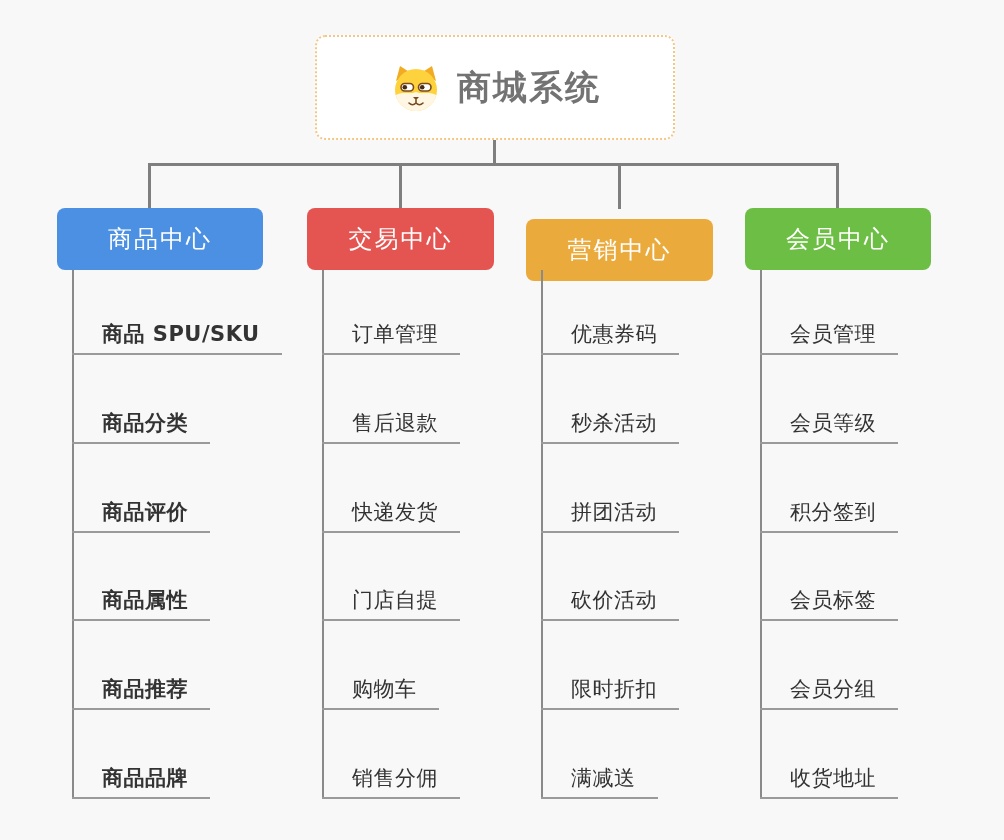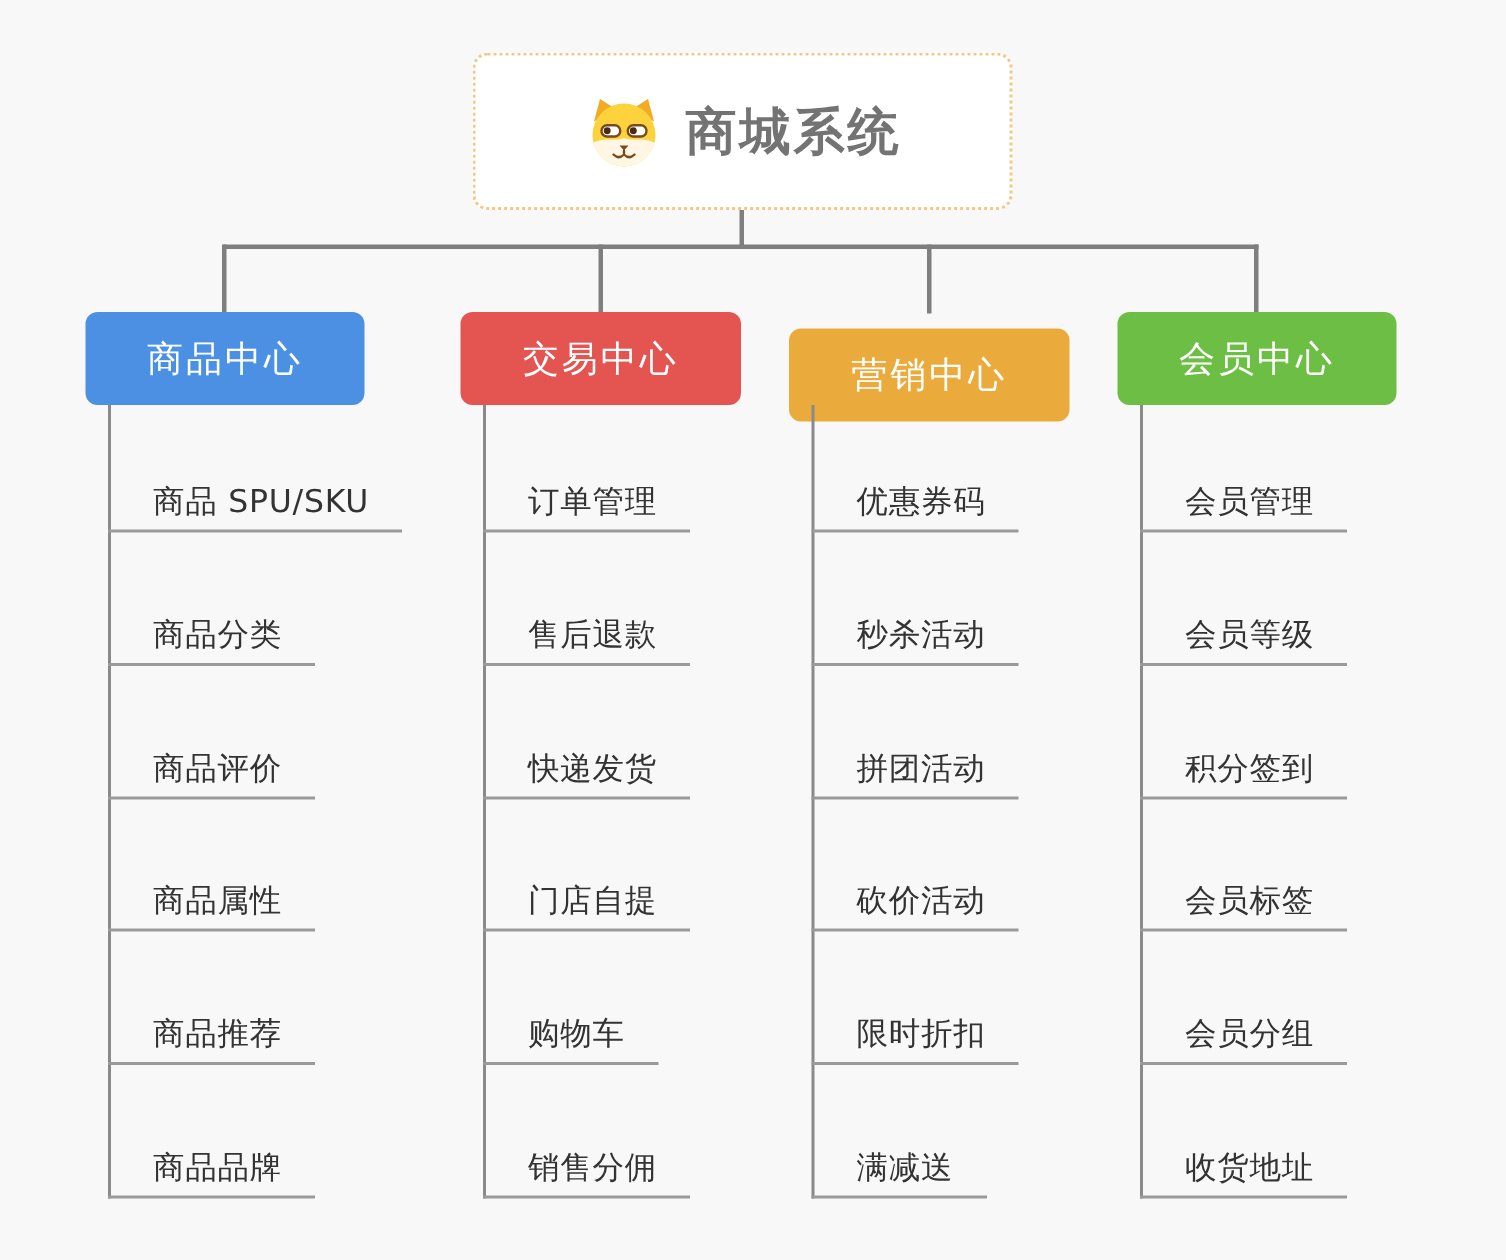--- a/index.html
+++ b/index.html
@@ -28,30 +28,30 @@
   .drop-2{left:399px;top:163px;width:3px;height:46px;}
   .drop-3{left:618px;top:163px;width:3px;height:46px;}
   .drop-4{left:836px;top:163px;width:3px;height:46px;}
   
   .branch-box{
     position:absolute;top:208px;height:62px;border-radius:8px;
     display:flex;align-items:center;justify-content:center;
     color:#ffffff;font-size:24px;letter-spacing:2px;
     box-sizing:border-box;cursor:default;
   }
-  .branch-1{left:57px;width:186px;}
+  .branch-1{left:57px;width:206px;}
   .branch-2{left:307px;width:187px;}
   .branch-3{left:526px;width:187px;margin-top:11px;}
   .branch-4{left:745px;width:186px;}
   
   .tree{
     position:absolute;top:270px;height:529px;width:230px;
     border-left:2px solid #8a8a8a;
   }
-  .tree-1{left:72px;}
+  .tree-1{left:72px;font-weight:bold;}
   .tree-2{left:322px;}
   .tree-3{left:541px;}
   .tree-4{left:760px;}
   .node{
     position:absolute;left:-2px;display:inline-block;white-space:nowrap;
     font-size:21px;color:#333333;letter-spacing:0.5px;line-height:26px;
     padding:0 22px 6px 30px;border-bottom:2px solid #9a9a9a;
     cursor:default;
   }
   .n1{top:51px;}  .n2{top:140px;} .n3{top:229px;}

